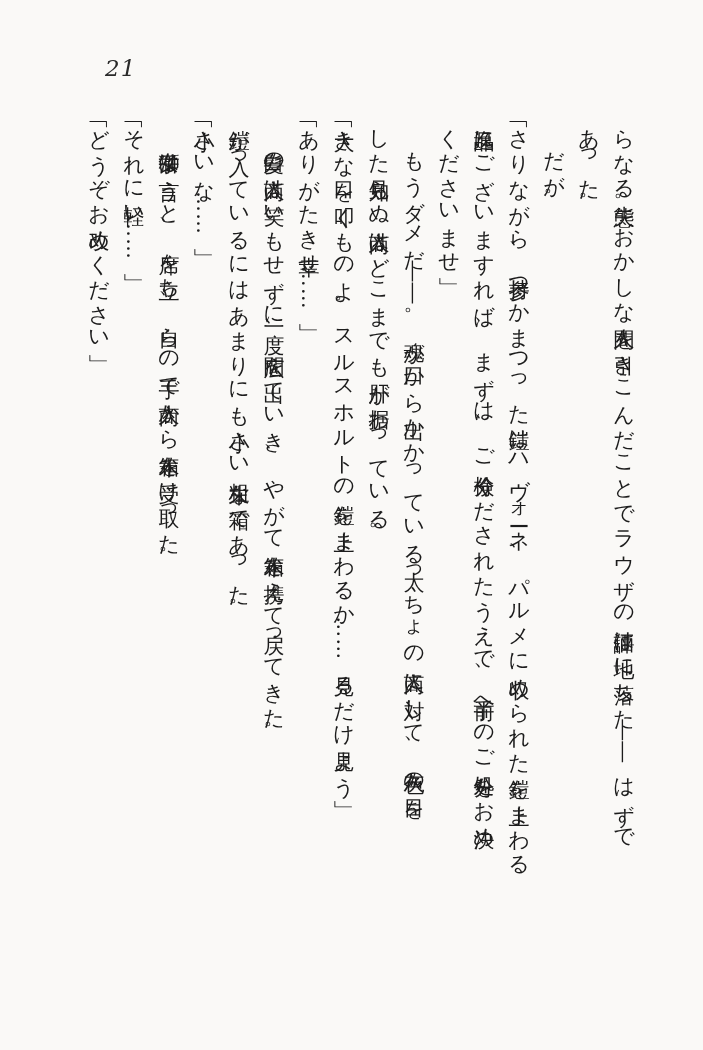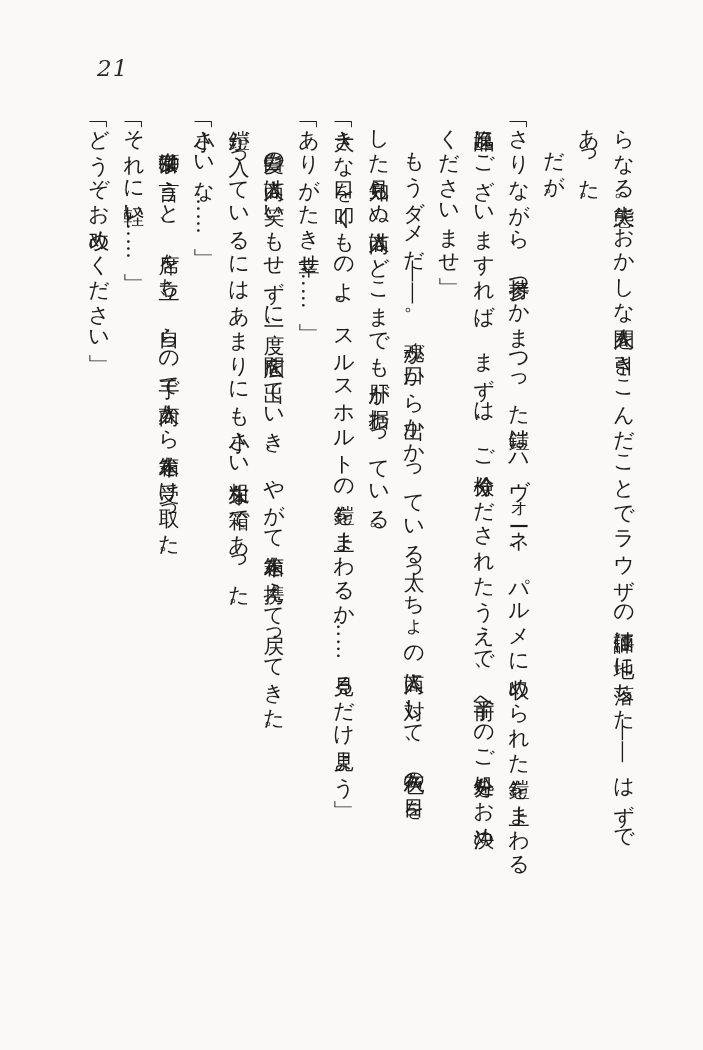--- a/index.html
+++ b/index.html
@@ -14,21 +14,21 @@
   }
   .page {
     position: relative;
     width: 703px;
     height: 1050px;
     background: #faf9f7;
     overflow: hidden;
   }
   .pagenum {
     position: absolute;
-    left: 97px;
+    left: 105px;
     top: 55px;
     font-style: italic;
     font-size: 23px;
     letter-spacing: 1px;
     color: #2a2a2a;
   }
   .text-block {
     position: absolute;
     top: 114px;
     right: 62px;

